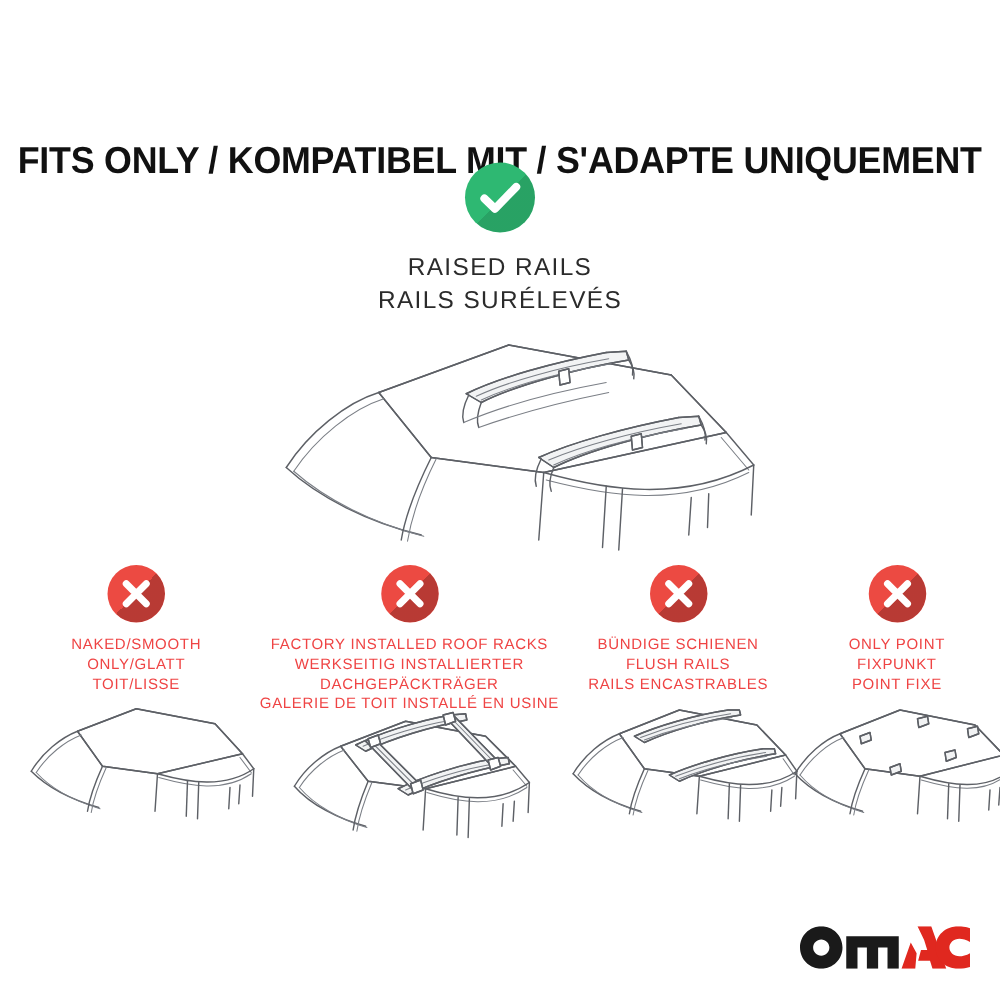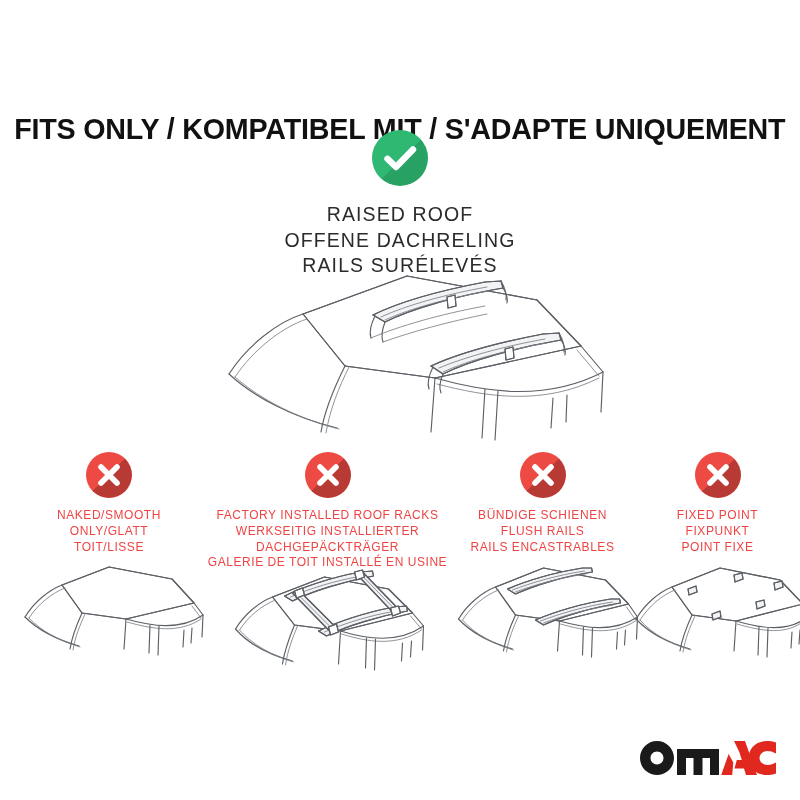--- a/index.html
+++ b/index.html
@@ -166,22 +166,21 @@
 <div class="primary">
 
   <div class="badge green">
     <div class="shade"></div>
     <svg viewBox="0 0 56 56">
       <path d="M15.5 28.8 L24 37 L41 19.5" fill="none" stroke="#ffffff" stroke-width="6.4" stroke-linecap="round" stroke-linejoin="round"></path>
     </svg>
   </div>
 
   <div class="primary-labels">
-    <div class="line">RAISED ROOF</div>
-    <div class="line">OFFENE DACHRELING</div>
+    <div class="line">RAISED RAILS</div>
     <div class="line">RAILS SURÉLEVÉS</div>
   </div>
 </div>
 
 <div class="primary-art">
   <svg class="art-svg" viewBox="0 0 440 190">
 
     <path class="fillw" d="M118 52 L222 14 L352 38 L396 84 L250 116 L160 104 Z"></path>
 
     <path d="M118 52 L222 14"></path>
@@ -393,21 +392,21 @@
   </div>
 
   <div class="reject r4">
     <div class="badge red">
       <div class="shade"></div>
       <svg viewBox="0 0 46 46">
         <path d="M15 15 L31 31 M31 15 L15 31" fill="none" stroke="#ffffff" stroke-width="5.6" stroke-linecap="round"></path>
       </svg>
     </div>
     <div class="reject-labels">
-      <div class="line">FIXED POINT</div>
+      <div class="line">ONLY POINT</div>
       <div class="line">FIXPUNKT</div>
       <div class="line">POINT FIXE</div>
     </div>
     <div class="reject-art" style="top:105px;width:180px;height:135px">
       <svg class="art-svg" viewBox="0 0 180 135">
         <path class="fillw" d="M44 30 L92 11 L152 23 L175 47 L108 64 L64 58 Z"></path>
         <path d="M44 30 L92 11 L152 23 L175 47 L108 64 L64 58 Z"></path>
         <path d="M44 30 C 31 35 17 47 8 62"></path>
         <path class="thin" d="M47 33 C 34 38 21 49 12 63"></path>
         <path d="M8 62 C 21 76 41 86 62 92"></path>

